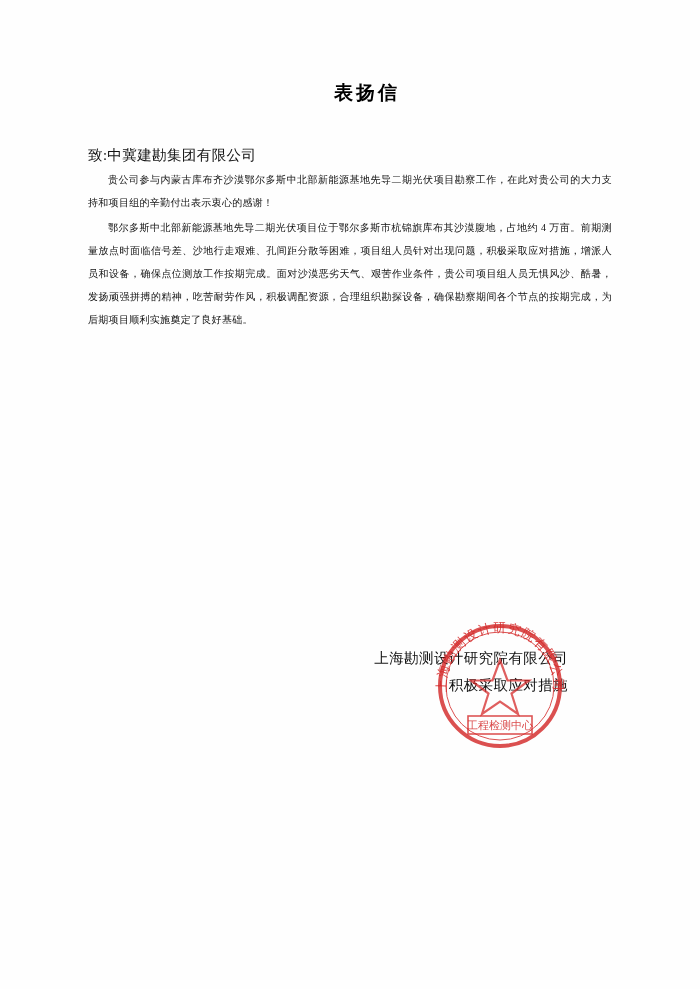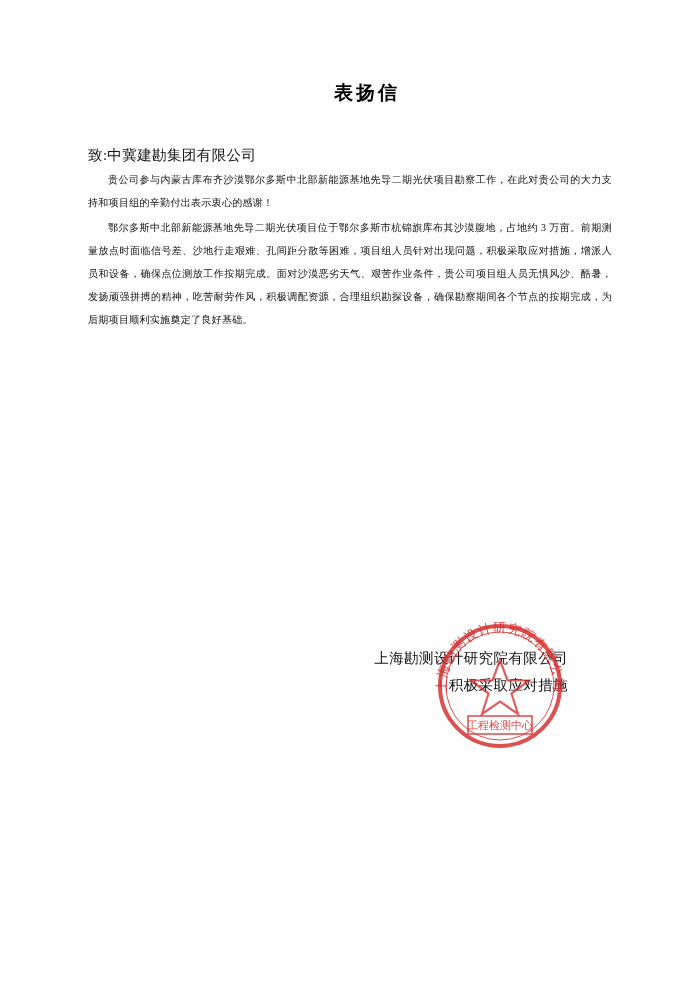--- a/index.html
+++ b/index.html
@@ -86,21 +86,21 @@
 </head>
 <body>
 
 <div class="page">
 
   <div class="doc-title">表扬信</div>
 
   <div class="body-wrap">
     <div class="salutation">致:中冀建勘集团有限公司</div>
     <p class="para">贵公司参与内蒙古库布齐沙漠鄂尔多斯中北部新能源基地先导二期光伏项目勘察工作，在此对贵公司的大力支持和项目组的辛勤付出表示衷心的感谢！</p>
-    <p class="para">鄂尔多斯中北部新能源基地先导二期光伏项目位于鄂尔多斯市杭锦旗库布其沙漠腹地，占地约 3 万亩。前期测量放点时面临信号差、沙地行走艰难、孔间距分散等困难，项目组人员针对出现问题，积极采取应对措施，增派人员和设备，确保点位测放工作按期完成。面对沙漠恶劣天气、艰苦作业条件，贵公司项目组人员无惧风沙、酷暑，发扬顽强拼搏的精神，吃苦耐劳作风，积极调配资源，合理组织勘探设备，确保勘察期间各个节点的按期完成，为后期项目顺利实施奠定了良好基础。</p>
+    <p class="para">鄂尔多斯中北部新能源基地先导二期光伏项目位于鄂尔多斯市杭锦旗库布其沙漠腹地，占地约 4 万亩。前期测量放点时面临信号差、沙地行走艰难、孔间距分散等困难，项目组人员针对出现问题，积极采取应对措施，增派人员和设备，确保点位测放工作按期完成。面对沙漠恶劣天气、艰苦作业条件，贵公司项目组人员无惧风沙、酷暑，发扬顽强拼搏的精神，吃苦耐劳作风，积极调配资源，合理组织勘探设备，确保勘察期间各个节点的按期完成，为后期项目顺利实施奠定了良好基础。</p>
   </div>
 
   <div class="signature">
     <span class="sig-line">上海勘测设计研究院有限公司</span>
     <span class="sig-line">积极采取应对措施</span>
   </div>
 
   <div class="seal">
     <svg width="152" height="152" viewBox="0 0 152 152" xmlns="http://www.w3.org/2000/svg">
       <defs>

